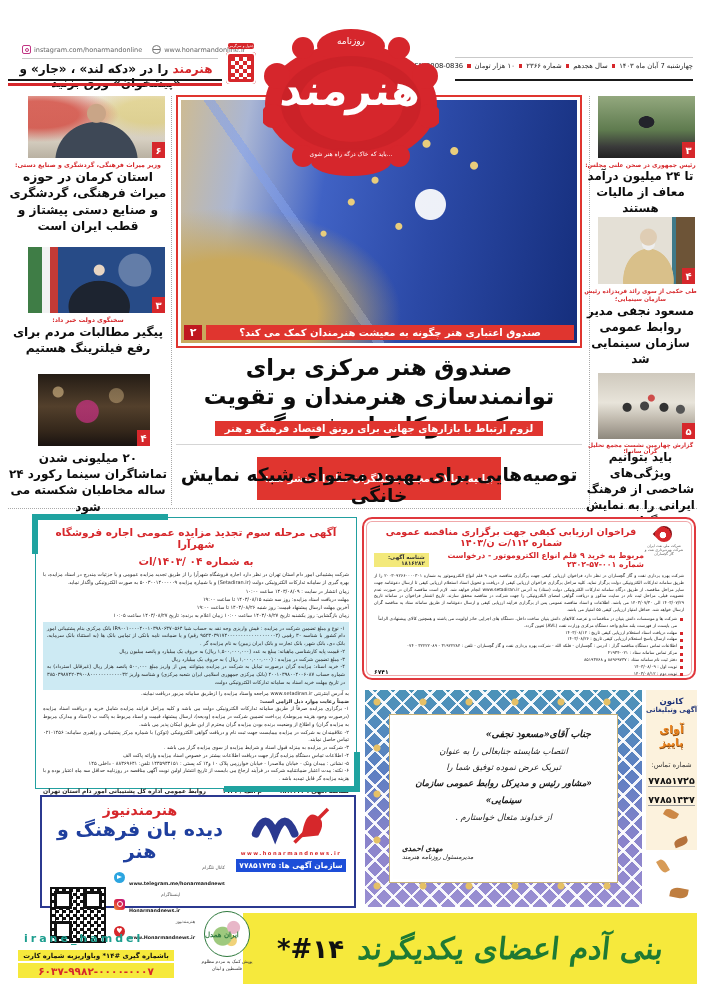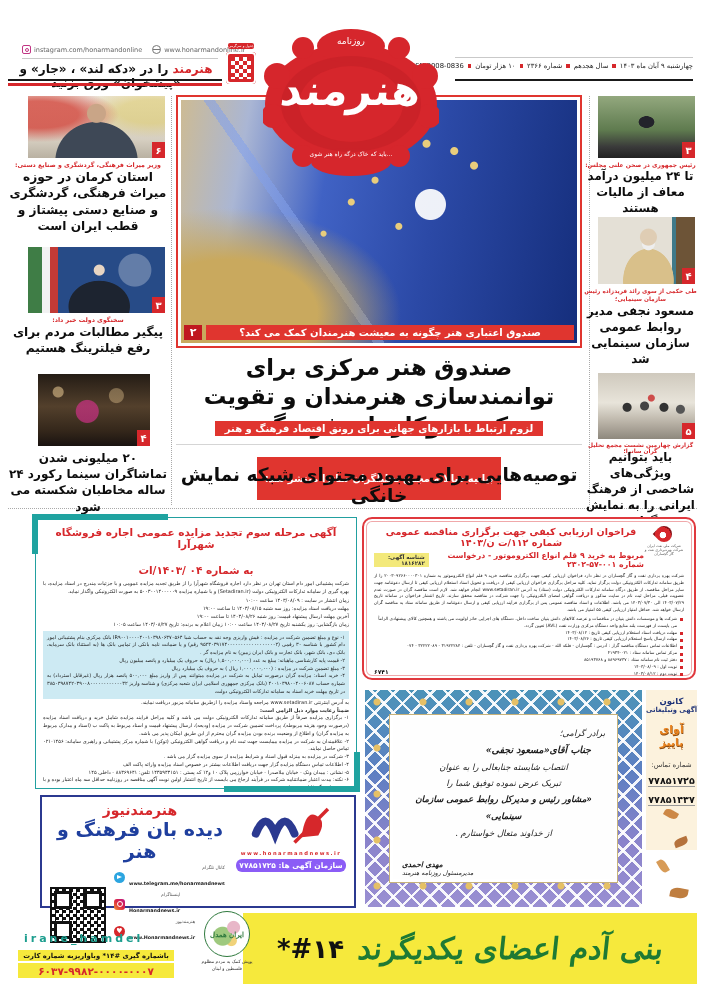--- a/index.html
+++ b/index.html
@@ -103,22 +103,22 @@
   .tender{border:2px solid #e0393e;border-radius:10px;background:#fff;
      box-shadow:inset 0 0 0 2px #fff, inset 0 0 0 3px #f0a8aa;}
   .chip{background:#f3e97b;padding:1px 4px;font-size:5.5px;font-weight:bold;color:#333;}
   .bullet{font-size:4.4px;line-height:1.55;direction:rtl;color:#222;position:relative;padding-right:7px;text-align:right;}
   .bullet::before{content:"";position:absolute;right:1px;top:2.5px;width:3px;height:3px;background:#d6272b;}
   .flame{width:16px;height:16px;border-radius:50% 50% 50% 0;transform:rotate(45deg);
      background:radial-gradient(circle at 50% 60%, #fff 0 3px, #d6272b 3.5px 8px, #8a1318 8px);margin:0 auto;}
   
   .newsbox{border:2px solid #2b3990;background:#fff;display:flex;direction:rtl;padding:5px 8px;gap:6px;}
   .hnlogo-url{font-size:5.2px;letter-spacing:1.5px;color:#d6272b;text-align:center;font-weight:bold;}
-  .adsbar{background:#8b5cf6;color:#fff;font-size:7.5px;font-weight:bold;text-align:center;
-     direction:rtl;padding:2px 3px;margin-top:3px;border-radius:6px;}
+  .adsbar{background:#1d4ed8;color:#fff;font-size:7.5px;font-weight:bold;text-align:center;
+     direction:rtl;padding:2px 3px;margin-top:3px;}
   .qr{width:52px;height:52px;border:2px solid #111;position:relative;background:
      repeating-conic-gradient(#111 0% 25%, #fff 0% 50%) 0 0/7px 7px;}
   .qr i{position:absolute;width:12px;height:12px;border:3px solid #111;background:#fff;}
   .contact{display:flex;gap:4px;align-items:center;direction:ltr;}
   .c-label{font-size:4.5px;color:#555;direction:rtl;text-align:right;}
   .c-url{font-size:4.8px;color:#222;font-weight:bold;direction:ltr;}
   .tg{width:11px;height:11px;border-radius:50%;background:#2ca5e0;position:relative;}
   .tg::after{content:"";position:absolute;left:3px;top:3px;border-left:5px solid #fff;
      border-top:2.5px solid transparent;border-bottom:2.5px solid transparent;}
   .insta{width:11px;height:11px;border-radius:3px;position:relative;
@@ -167,21 +167,21 @@
   <div class="rule" style="left:8px;top:79px;width:214px;height:2px;background:#1a1a1a;"></div>
   <div class="rule" style="left:8px;top:83px;width:214px;height:2.5px;background:#d6272b;"></div>
 
   <div class="abs badge-box" style="left:226px;top:52px;width:30px;height:32px;">
     <span class="badge-ribbon">جدول و سرگرمی</span>
     <span class="badge-grid"></span>
   </div>
 
   <div class="rule" style="right:8px;top:57px;width:238px;height:1px;background:#c9c9c9;"></div>
   <div class="abs dateline" style="right:8px;top:62px;">
-    <span>چهارشنبه ۹ آبان ماه ۱۴۰۳</span>
+    <span>چهارشنبه 7 آبان ماه ۱۴۰۳</span>
       <span class="sq"></span>
     <span>سال هجدهم</span>
       <span class="sq"></span>
     <span>شماره ۲۳۶۶</span>
       <span class="sq"></span>
     <span>۱۰ هزار تومان</span>
       <span class="sq"></span>
     <span>ISSN 2008-0836</span>
   </div>
   <div class="rule" style="right:8px;top:79px;width:238px;height:2px;background:#1a1a1a;"></div>
@@ -258,21 +258,21 @@
   <div class="stitle" style="left:584px;top:304px;width:113px;font-size:11.8px;line-height:1.35;">مسعود نجفی مدیر روابط عمومی سازمان سینمایی شد</div>
 
   <div class="ph ph-meeting" style="left:598px;top:373px;width:97px;height:66px;">
     <span class="numb">۵</span>
   </div>
   <div class="kicker" style="left:584px;top:442px;width:113px;font-size:5.8px;">گزارش چهارمین نشست مجمع تحلیل گران ساترا؛</div>
   <div class="stitle" style="left:584px;top:450px;width:113px;font-size:11.8px;line-height:1.35;">باید بتوانیم ویژگی‌های شاخصی از فرهنگ ایرانی را به نمایش بگذاریم</div>
 
   <div class="abs auction" style="left:35px;top:517px;width:322px;height:272px;box-sizing:border-box;padding:8px 7px 4px;">
     <div class="rtl c b red" style="font-size:10.5px;">آگهی مرحله سوم تجدید مزایده عمومی اجاره فروشگاه شهرآرا</div>
-    <div class="rtl c b red" style="font-size:10.5px;margin-top:14px;">به شماره ۰۴ /۱۴۰۳/ات</div>
+    <div class="rtl c b red" style="font-size:10.5px;margin-top:5px;">به شماره ۰۴ /۱۴۰۳/ات</div>
     <div class="tiny" style="margin-top:4px;">شرکت پشتیبانی امور دام استان تهران در نظر دارد اجاره فروشگاه شهرآرا را از طریق تجدید مزایده عمومی و با جزئیات مندرج در اسناد مزایده، با بهره گیری از سامانه تدارکات الکترونیکی دولت (Setadiran.ir) و با شماره مزایده ۵۰۰۳۰۰۱۴۰۰۰۰۰۹ به صورت الکترونیکی واگذار نماید.</div>
     <div class="tinyline">زمان انتشار در سایت : ۱۴۰۳/۰۸/۰۹ ساعت ۱۰:۰۰</div>
     <div class="tinyline">مهلت دریافت اسناد مزایده: روز سه شنبه ۱۴۰۳/۰۸/۱۵ تا ساعت ۱۹:۰۰</div>
     <div class="tinyline">آخرین مهلت ارسال پیشنهاد قیمت: روز شنبه ۱۴۰۳/۰۸/۲۶ تا ساعت ۱۹:۰۰</div>
     <div class="tinyline">زمان بازگشایی: روز یکشنبه تاریخ ۱۴۰۳/۰۸/۲۷ ساعت ۱۰:۰۰      زمان اعلام به برنده: تاریخ ۱۴۰۳/۰۸/۲۷ ساعت ۱۰:۰۵</div>
     <div class="terms">
       <div class="tiny">۱- نوع و مبلغ تضمین شرکت در مزایده : فیش واریزی وجه نقد به حساب شبا IR۹۰۰۱۰۰۰۰۴۰۰۱۰۳۹۸۰۶۳۷۰۵۶۴ بانک مرکزی بنام پشتیبانی امور دام کشور با شناسه ۳۰ رقمی (۹۵۲۳۰۳۹۱۷۴۰۰۰۰۰۰۰۰۰۰۰۰۰۰۰۰۰۰۲ رقم) و یا ضمانت نامه بانکی از تمامی بانک ها (به استثناء بانک سرمایه، بانک دی، بانک شهر، بانک تجارت و بانک ایران زمین) به نام مزایده گر .</div>
       <div class="tiny">۲- قیمت پایه کارشناسی ماهیانه: مبلغ به عدد (۱,۵۰۰,۰۰۰,۰۰۰ ریال) به حروف یک میلیارد و پانصد میلیون ریال</div>
       <div class="tiny">۳- مبلغ تضمین شرکت در مزایده : (۱,۰۰۰,۰۰۰,۰۰۰ ریال ) به حروف یک میلیارد ریال</div>
       <div class="tiny">۴- خرید اسناد: مزایده گران درصورت تمایل به شرکت در مزایده میتوانند پس از واریز مبلغ ۵۰۰,۰۰۰ پانصد هزار ریال (غیرقابل استرداد) به شماره حساب ۴۰۰۱۰۳۹۸۰۰۴۰۰۶۰۸۷ (بانک مرکزی جمهوری اسلامی ایران شعبه مرکزی) و شناسه واریز ۳۸۵۰۳۹۸۷۴۲۰۳۹۰۰۸۰۰۰۰۰۰۰۰۰۰۰۰۳۲ در تاریخ مهلت خرید اسناد به سامانه تدارکات الکترونیکی دولت،</div>
@@ -352,21 +352,20 @@
           <i style="left:2px;top:2px;"></i>
             <i style="right:2px;top:2px;"></i>
             <i style="left:2px;bottom:2px;"></i>
         </div>
       </div>
     </div>
   </div>
 
   <div class="abs plaque" style="left:365px;top:690px;width:277px;height:217px;box-sizing:border-box;">
     <div class="plaque-inner">
-      <div class="pl-line" style="font-size:8.5px;text-align:right;">برادر گرامی؛</div>
       <div class="pl-line b" style="font-size:9.5px;text-align:right;padding-right:14px;">جناب آقای«مسعود نجفی»</div>
       <div class="pl-line c" style="font-size:8.5px;">انتصاب شایسته جنابعالی را به عنوان</div>
       <div class="pl-line c" style="font-size:8.5px;">تبریک عرض نموده توفیق شما را</div>
       <div class="pl-line b c" style="font-size:8.8px;">«مشاور رئیس و مدیرکل روابط عمومی سازمان سینمایی»</div>
       <div class="pl-line c" style="font-size:8.5px;">از خداوند متعال خواستارم .</div>
       <div style="text-align:left;margin-top:19px;">
         <div class="b" style="font-size:7.5px;">مهدی احمدی</div>
         <div style="font-size:6.3px;">مدیرمسئول روزنامه هنرمند</div>
       </div>
     </div>
@@ -387,21 +386,21 @@
 
   <div class="abs yellow" style="left:243px;top:913px;width:454px;height:71px;display:flex;align-items:center;justify-content:center;gap:14px;direction:rtl;">
     <span class="slogan" style="font-size:30px;">بنی آدم اعضای یکدیگرند</span>
     <span class="b rtl" style="font-size:26px;color:#111;">#۱۴*</span>
   </div>
   <div class="abs" style="left:198px;top:911px;width:58px;text-align:center;">
     <div style="width:44px;height:44px;margin:0 auto;border-radius:50%;background:
         radial-gradient(circle at 65% 35%, #e8b7c8 0 6px, transparent 7px),
         radial-gradient(circle at 40% 55%, #9ec97e 0 9px, transparent 10px),
         radial-gradient(circle at 60% 65%, #f0d27a 0 5px, transparent 6px),#fff;
-        border:1.5px solid #2f7a3e;display:flex;align-items:center;justify-content:center;">
+        border:1.5px solid #2f7a3e;display:flex;align-items:center;">
       <span class="b" style="font-size:7px;color:#2f7a3e;font-family:'DejaVu Serif',serif;">ایران همدل</span>
     </div>
     <div class="rtl" style="font-size:4.5px;color:#333;margin-top:2px;line-height:1.5;">پویش کمک به مردم مظلوم فلسطین و لبنان</div>
   </div>
   <div class="abs b" style="left:24px;top:932px;font-size:11px;letter-spacing:3px;color:#1d9e8f;">irane_hamdel</div>
   <div class="abs hl rtl c b" style="left:18px;top:950px;width:152px;font-size:6.8px;padding:1.5px 2px;">باشماره گیری #۱۴* وباواریزبه شماره کارت</div>
   <div class="abs hl c b" style="left:18px;top:963px;width:152px;font-size:10.5px;color:#d6272b;letter-spacing:1px;direction:ltr;padding:1.5px 2px;">۶۰۳۷-۹۹۸۲-۰۰۰۰-۰۰۰۷</div>
 
 </div>
 

